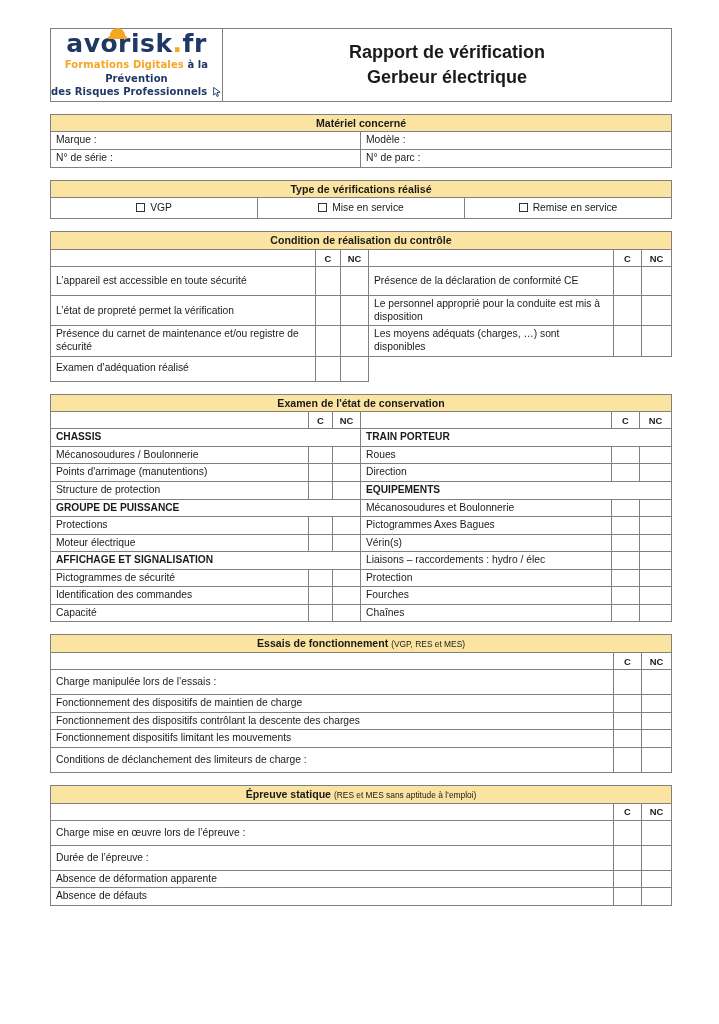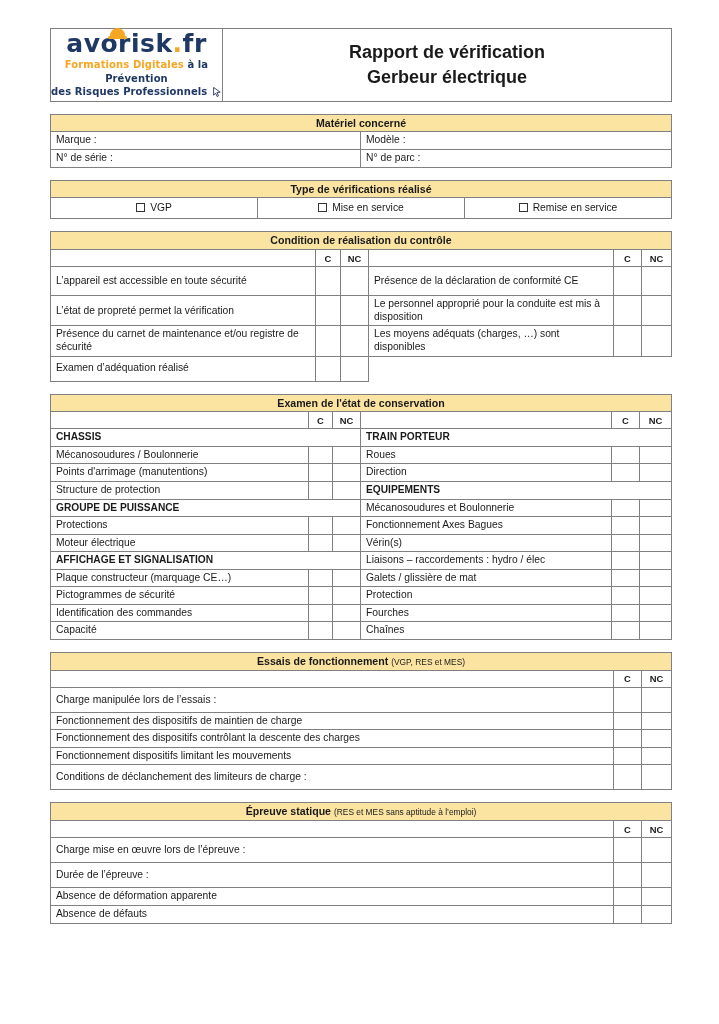--- a/index.html
+++ b/index.html
@@ -359,43 +359,35 @@
         <tr>
           <td class="grp" colspan="3">GROUPE DE PUISSANCE</td>
           <td>Mécanosoudures et Boulonnerie</td>
           <td class="cell-c"></td>
           <td class="cell-nc"></td>
         </tr>
         <tr>
           <td>Protections</td>
           <td class="cell-c"></td>
           <td class="cell-nc"></td>
-          <td>Fonctionnement Axes Bagues</td>
+          <td>Pictogrammes Axes Bagues</td>
           <td class="cell-c"></td>
           <td class="cell-nc"></td>
         </tr>
         <tr>
           <td>Moteur électrique</td>
           <td class="cell-c"></td>
           <td class="cell-nc"></td>
           <td>Vérin(s)</td>
           <td class="cell-c"></td>
           <td class="cell-nc"></td>
         </tr>
         <tr>
           <td class="grp" colspan="3">AFFICHAGE ET SIGNALISATION</td>
           <td>Liaisons – raccordements : hydro / élec</td>
-          <td class="cell-c"></td>
-          <td class="cell-nc"></td>
-        </tr>
-        <tr>
-          <td>Plaque constructeur (marquage CE…)</td>
-          <td class="cell-c"></td>
-          <td class="cell-nc"></td>
-          <td>Galets / glissière de mat</td>
           <td class="cell-c"></td>
           <td class="cell-nc"></td>
         </tr>
         <tr>
           <td>Pictogrammes de sécurité</td>
           <td class="cell-c"></td>
           <td class="cell-nc"></td>
           <td>Protection</td>
           <td class="cell-c"></td>
           <td class="cell-nc"></td>

